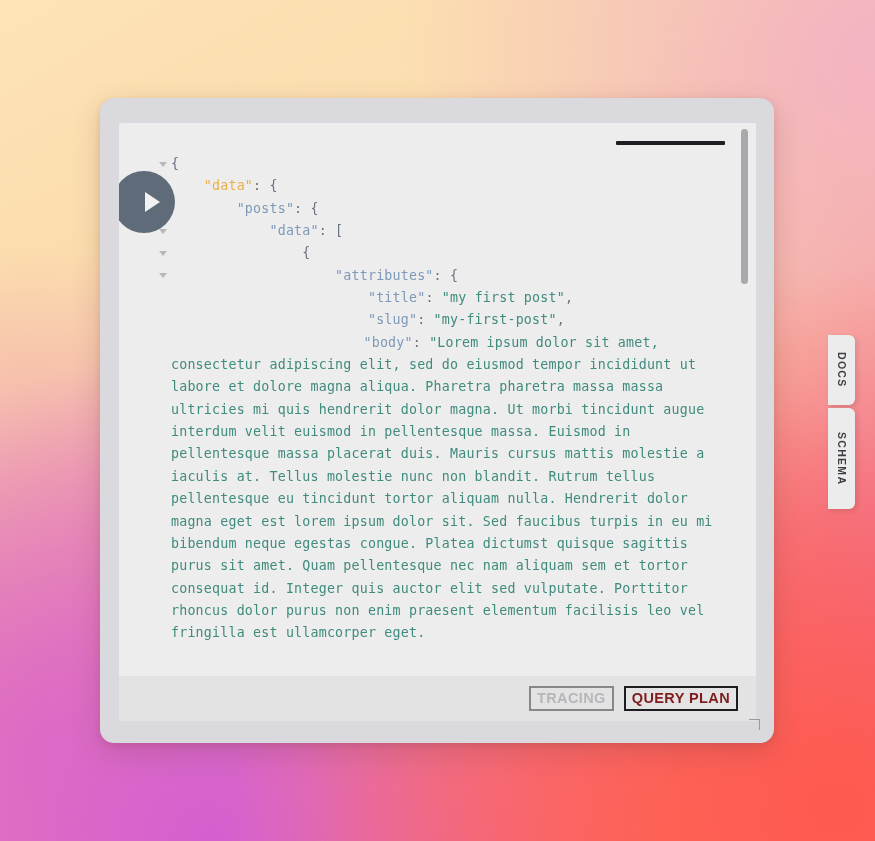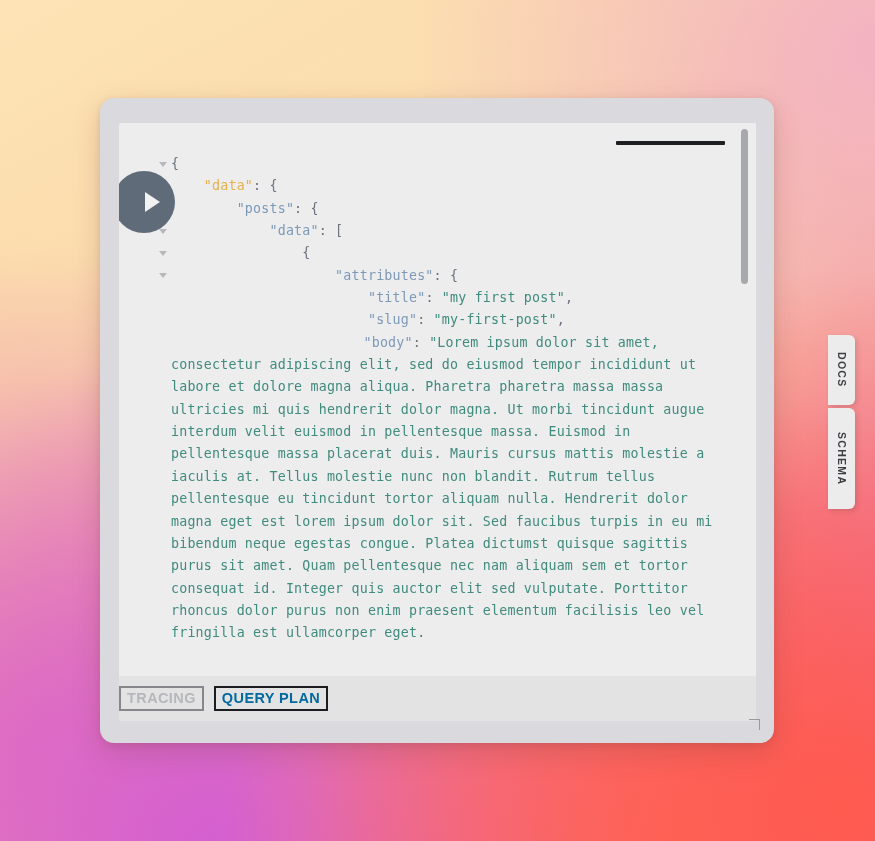--- a/index.html
+++ b/index.html
@@ -182,41 +182,42 @@
   
   #bottom-toolbar {
     position: absolute;
     left: 19px;
     top: 578px;
     width: 637px;
     height: 45px;
     background: #e3e3e4;
     display: flex;
     align-items: center;
+    justify-content: flex-end;
     padding-right: 18px;
     gap: 10px;
   }
 
   .toolbar-btn {
     font-family: "Liberation Sans", sans-serif;
     font-size: 14.5px;
     font-weight: 700;
     letter-spacing: 0.4px;
     padding: 2px 6px 3px 6px;
     border: 2px solid #6d6e71;
     background: transparent;
     line-height: 16px;
     cursor: pointer;
   }
   #btn-tracing {
     color: #b6b7ba;
     border-color: #86878a;
   }
   #btn-query-plan {
-    color: #0369a1;
+    color: #7f1d1d;
     border-color: #1c1d21;
   }
 
   
   #resize-grip {
     position: absolute;
     right: 14px;
     bottom: 13px;
     width: 11px;
     height: 11px;

